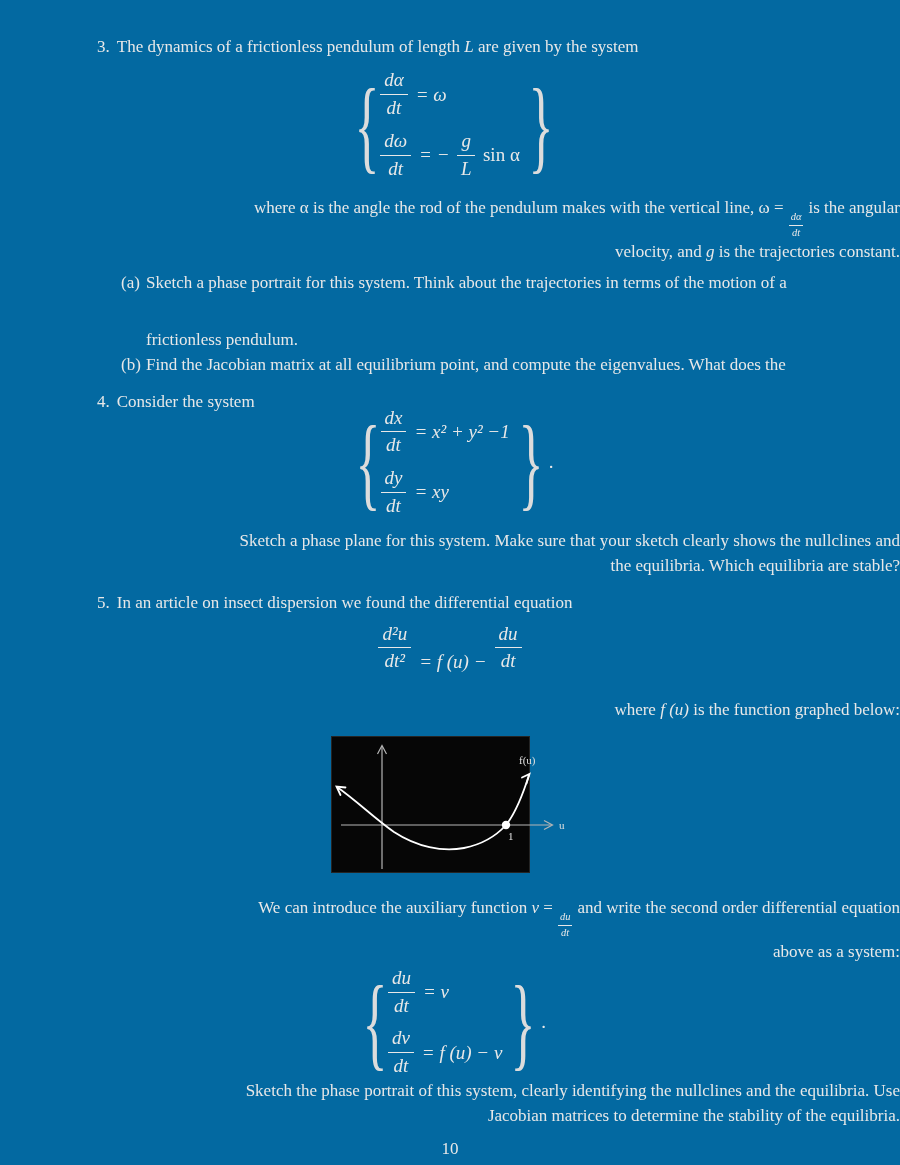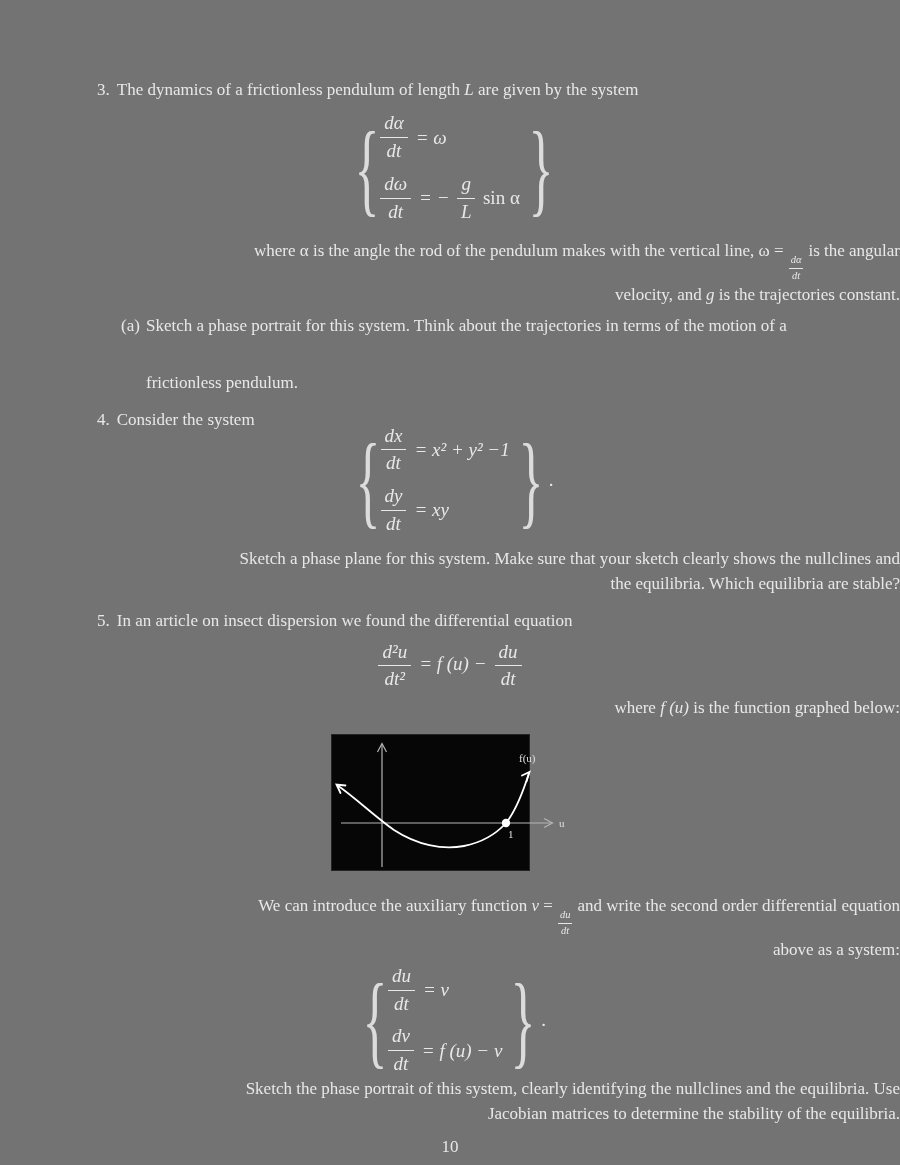--- a/index.html
+++ b/index.html
@@ -1,25 +1,25 @@
 <!DOCTYPE html>
 <html><head>
 <meta charset="utf-8">
 <style>
   html, body { margin: 0; padding: 0; background: #000; }
   .page {
     position: relative;
     width: 900px;
     height: 1165px;
-    background: #737373;
+    background: #0369a1;
     color: #e8e8e8;
     font-family: "Liberation Serif", serif;
     font-size: 17px;
     box-sizing: border-box;
-    padding-top: 77px;
+    padding-top: 34px;
     overflow: hidden;
   }
   .tline { line-height: 25px; white-space: nowrap; }
   .prob  { margin-left: 97px; }
   .cont  { margin-left: 121px; text-align: right; }
   .sub1  { margin-left: 121px; }
   .sub2  { margin-left: 146px; margin-top: 32px; }
   .prob-num { margin-right: 7px; }
   .sub-label { display: inline-block; width: 25px; }
   .it { font-style: italic; }
@@ -116,20 +116,23 @@
   </div>
   <div class="tline cont">
     <span>velocity, and </span><span class="it">g</span><span> is the trajectories constant.</span>
   </div>
 
   <div class="tline sub1" style="margin-top:6px">
     <span class="sub-label">(a)</span><span>Sketch a phase portrait for this system. Think about the trajectories in terms of the motion of a</span>
   </div>
   <div class="tline sub2">frictionless pendulum.</div>
 
+  <div class="tline sub1" style="margin-top:0px">
+    <span class="sub-label">(b)</span><span>Find the Jacobian matrix at all equilibrium point, and compute the eigenvalues. What does the</span>
+  </div>
 
   <div class="tline prob" style="margin-top:12px">
     <span class="prob-num">4.</span><span>Consider the system</span>
   </div>
 
   <div class="eq-display" style="margin-top:2px; height:92px;">
     <span class="brace">{</span>
     <div class="sys-body">
       <div class="eqrow">
         <span class="frac">
@@ -155,28 +158,28 @@
 
   <div class="tline prob" style="margin-top:12px">
     <span class="prob-num">5.</span><span>In an article on insect dispersion we found the differential equation</span>
   </div>
 
   <div class="eq-display" style="margin-top:10px; height:48px;align-items:flex-end;">
     <span class="frac">
         <span class="fn">d²u</span>
         <span class="fd">dt²</span>
       </span>
-    <span class="it" style="margin:16px 8px">= f (u) −</span>
+    <span class="it" style="margin:0 8px">= f (u) −</span>
     <span class="frac">
         <span class="fn">du</span>
         <span class="fd">dt</span>
       </span>
   </div>
 
-  <div class="tline cont" style="margin-top:4px">
+  <div class="tline cont" style="margin-top:24px">
     <span>where </span><span class="it">f (u)</span><span> is the function graphed below:</span>
   </div>
 
   <div class="graph-wrap">
     <svg width="237" height="135" viewBox="0 0 237 135">
 
       <g stroke="#b5b5b5" stroke-width="1.2" fill="none">
         <line x1="50" y1="132" x2="50" y2="9"></line>
         <polyline points="45.5,17 50,8.5 54.5,17"></polyline>
       </g>

